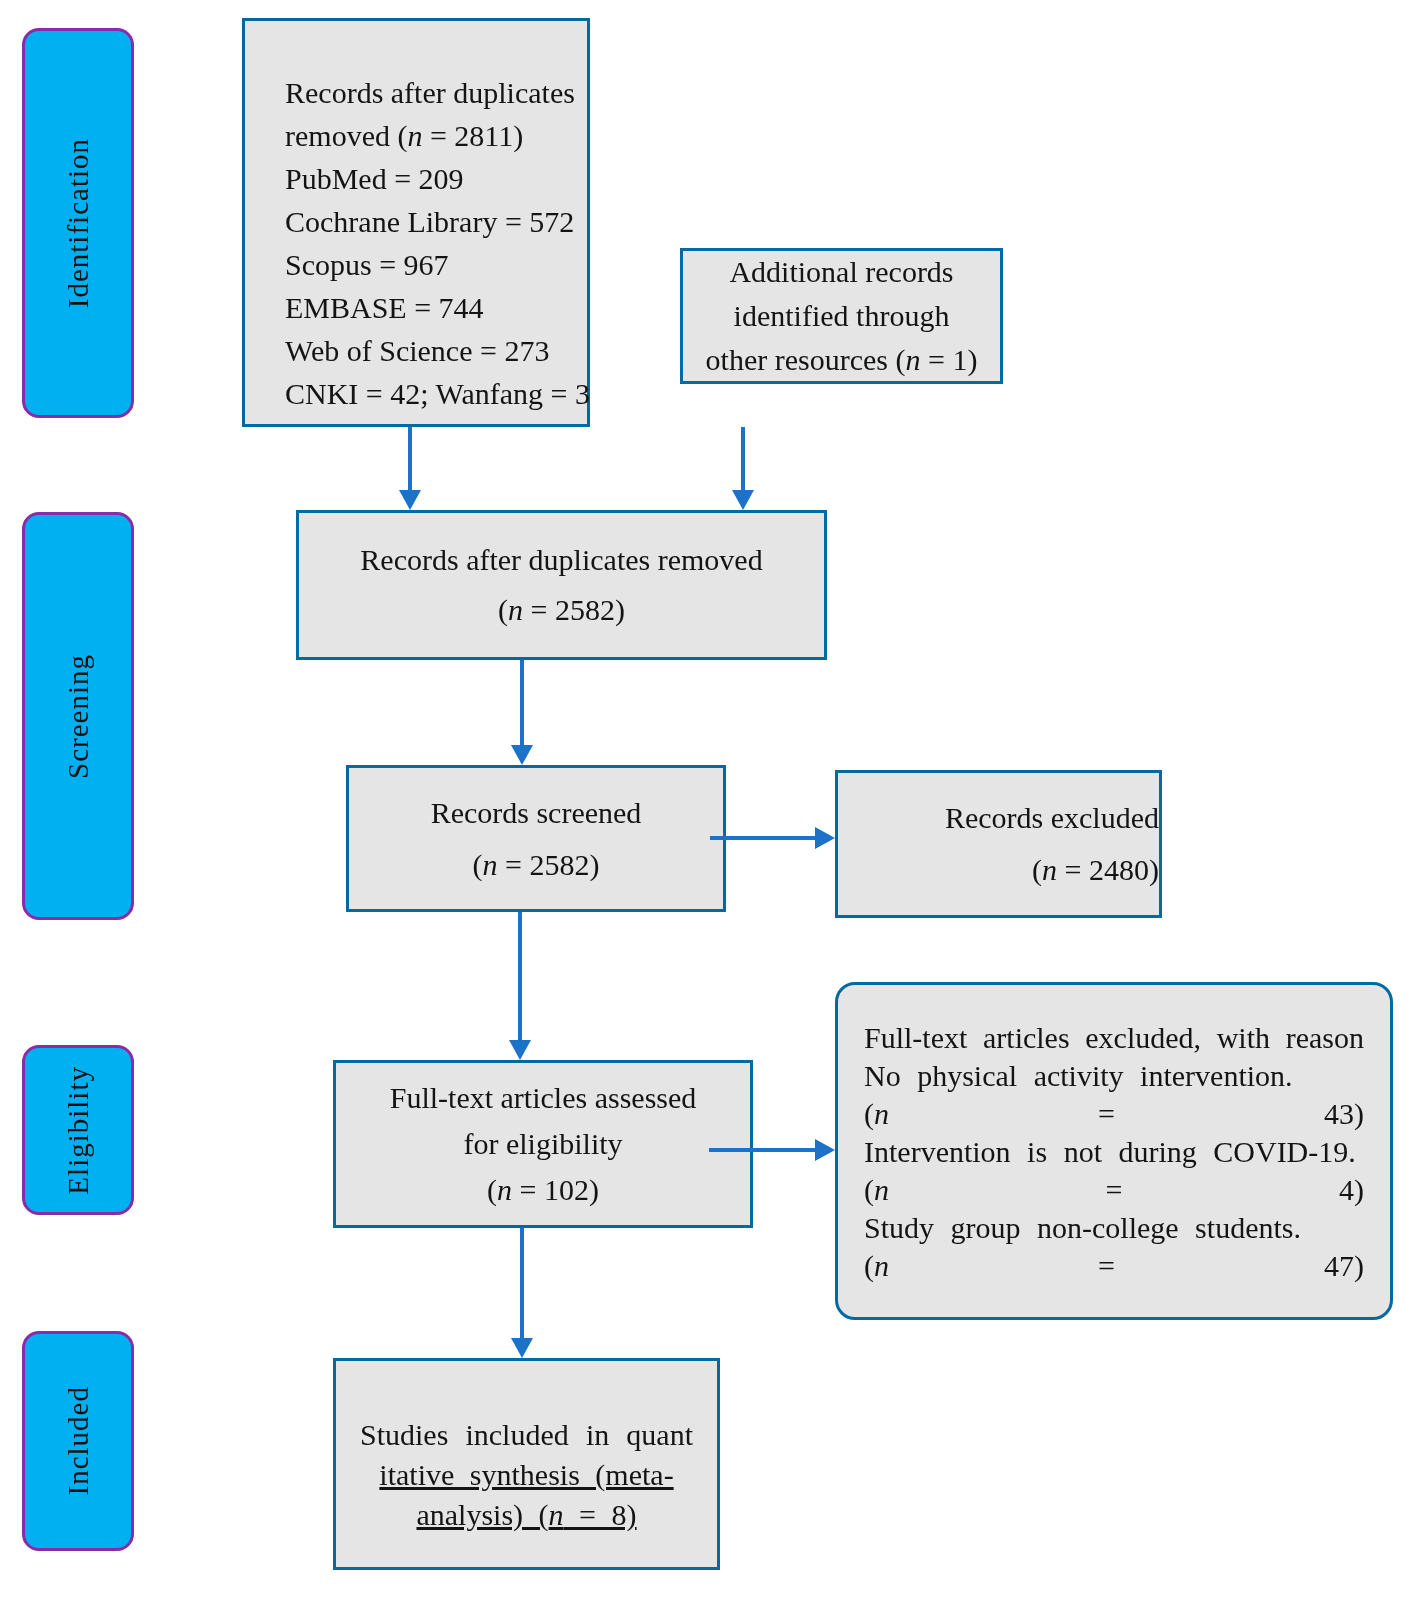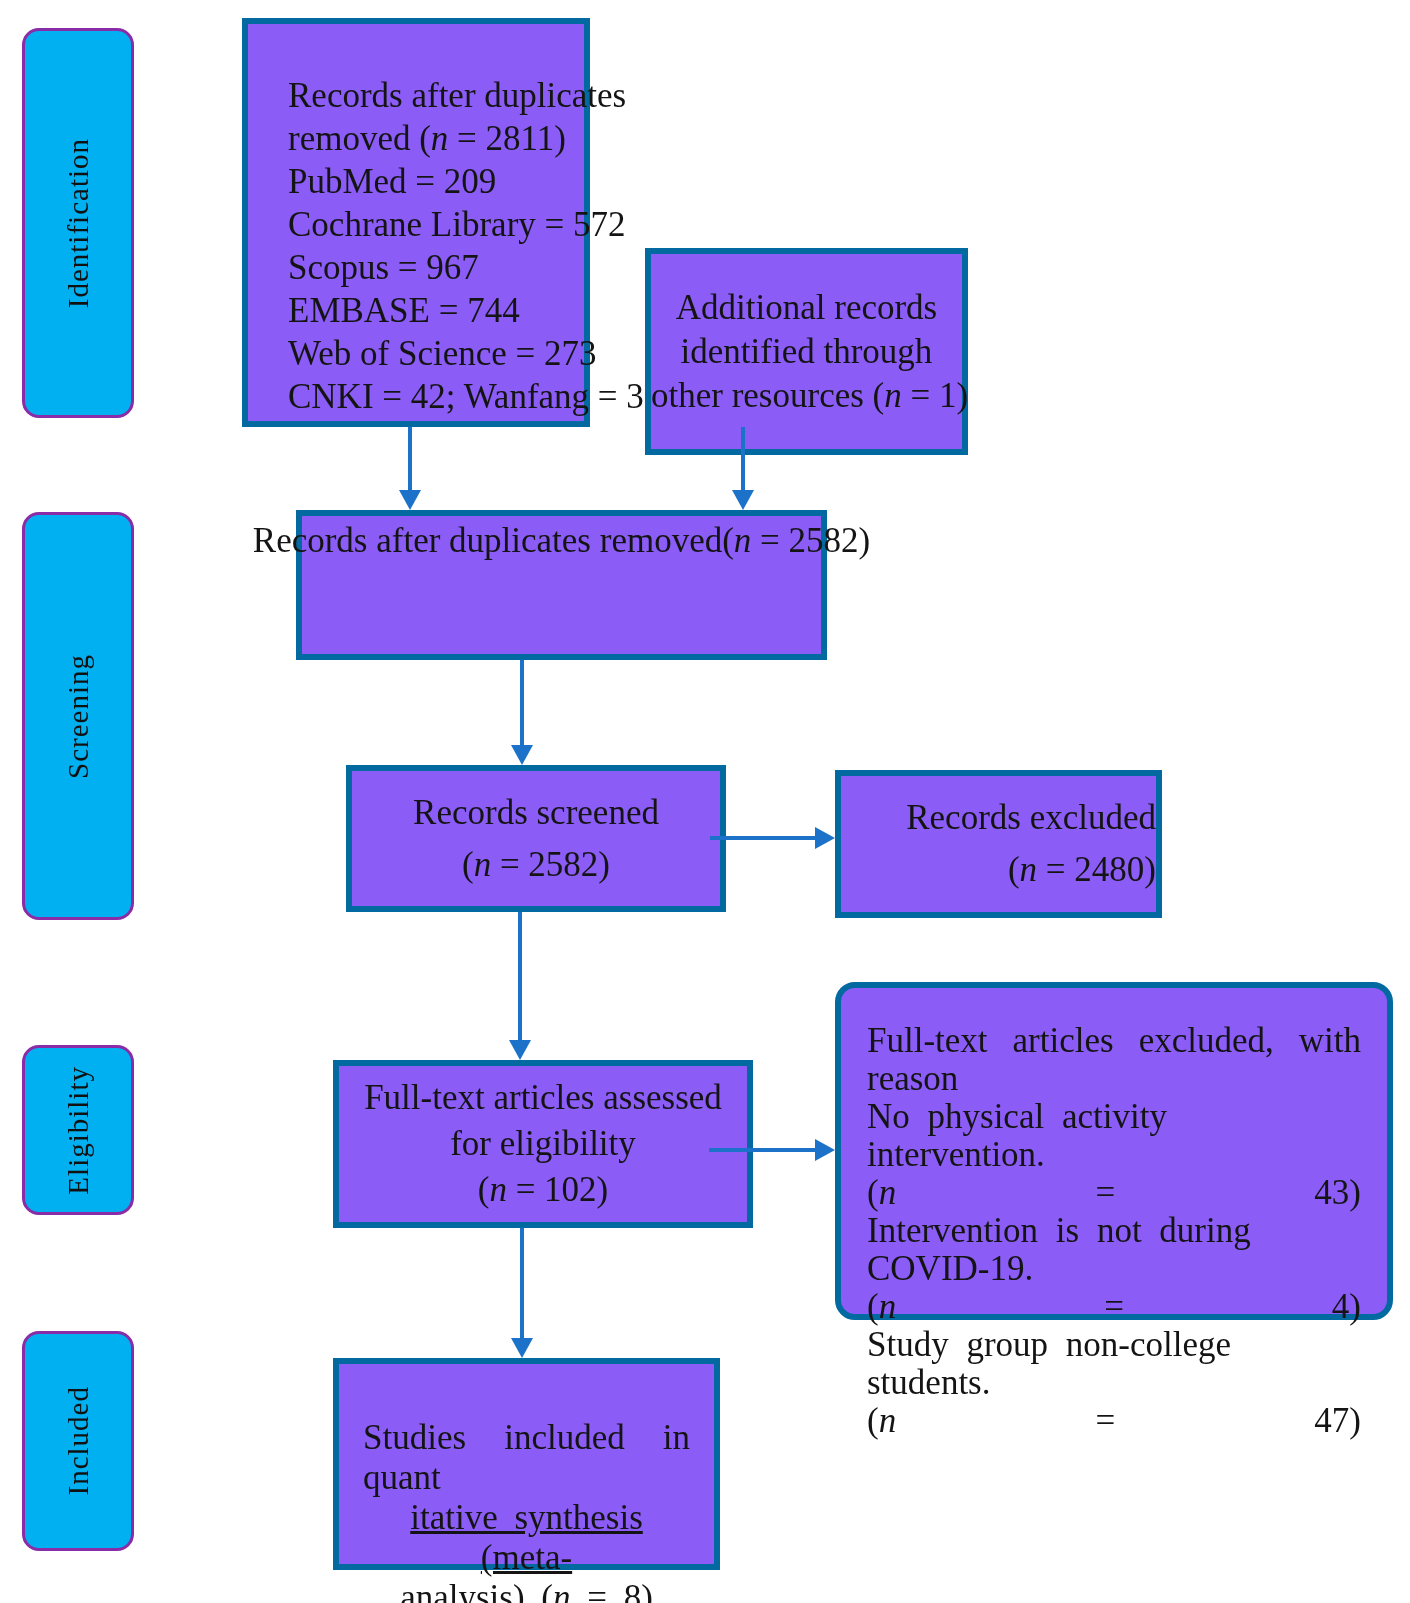--- a/index.html
+++ b/index.html
@@ -30,42 +30,42 @@
     white-space:nowrap;
   }
   .stage-identification{top:28px;height:390px;}
   .stage-screening{top:512px;height:408px;}
   .stage-eligibility{top:1045px;height:170px;}
   .stage-included{top:1331px;height:220px;}
 
   
   .fbox{
     position:absolute;
-    background:#8b5cf6;
-    border:6px solid #0369a1;
+    background:#e5e5e5;
+    border:3px solid #0369a1;
     box-sizing:border-box;
-    font-size:35px;
+    font-size:30px;
     line-height:44px;
   }
   .fbox .line{white-space:nowrap;}
   .fbox i{font-style:italic;}
 
   .box-identified{
     left:242px;top:18px;width:348px;height:409px;
     padding:50px 16px 0 40px;
     line-height:43px;text-align:left;
   }
   .box-additional{
-    left:645px;top:248px;width:323px;height:207px;
+    left:680px;top:248px;width:323px;height:136px;
     display:flex;flex-direction:column;justify-content:center;
     text-align:center;line-height:44px;
   }
   .box-duplicates{
     left:296px;top:510px;width:531px;height:150px;
-    display:flex;flex-direction:row;justify-content:center;
+    display:flex;flex-direction:column;justify-content:center;
     text-align:center;line-height:50px;
   }
   .box-screened{
     left:330px;top:765px;width:380px;height:147px;
     display:flex;flex-direction:column;justify-content:center;
     text-align:center;line-height:52px;margin-left:16px;
   }
   .box-excluded{
     left:835px;top:770px;width:327px;height:148px;
     display:flex;flex-direction:column;justify-content:center;

